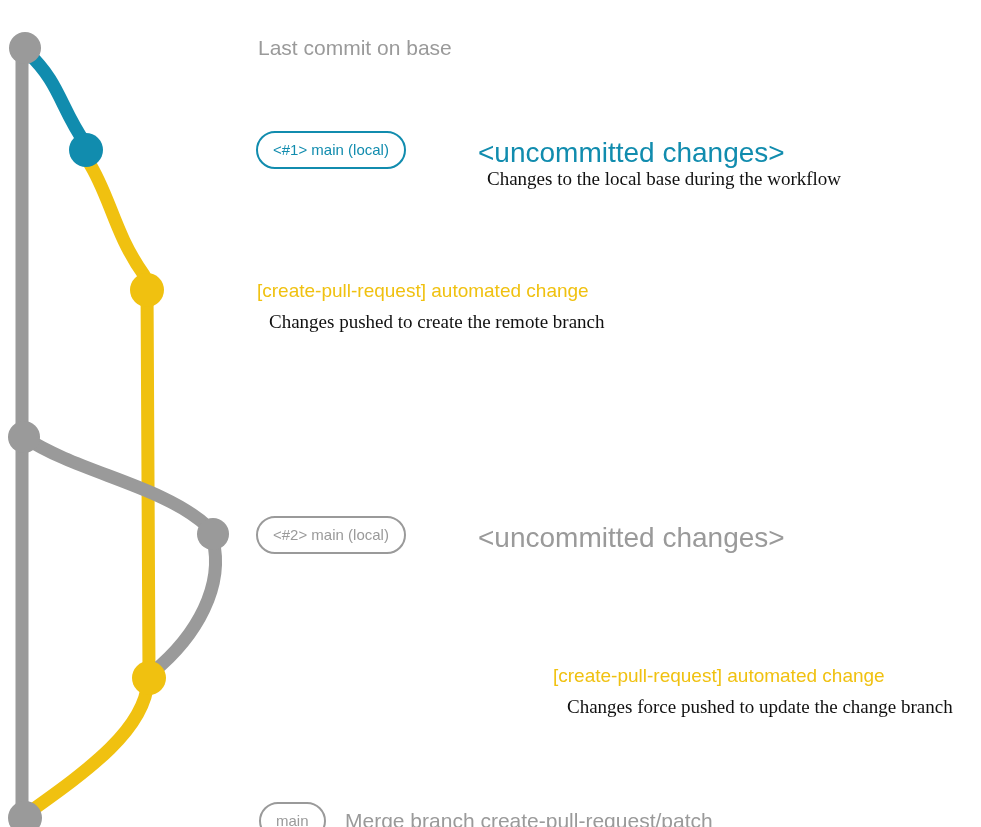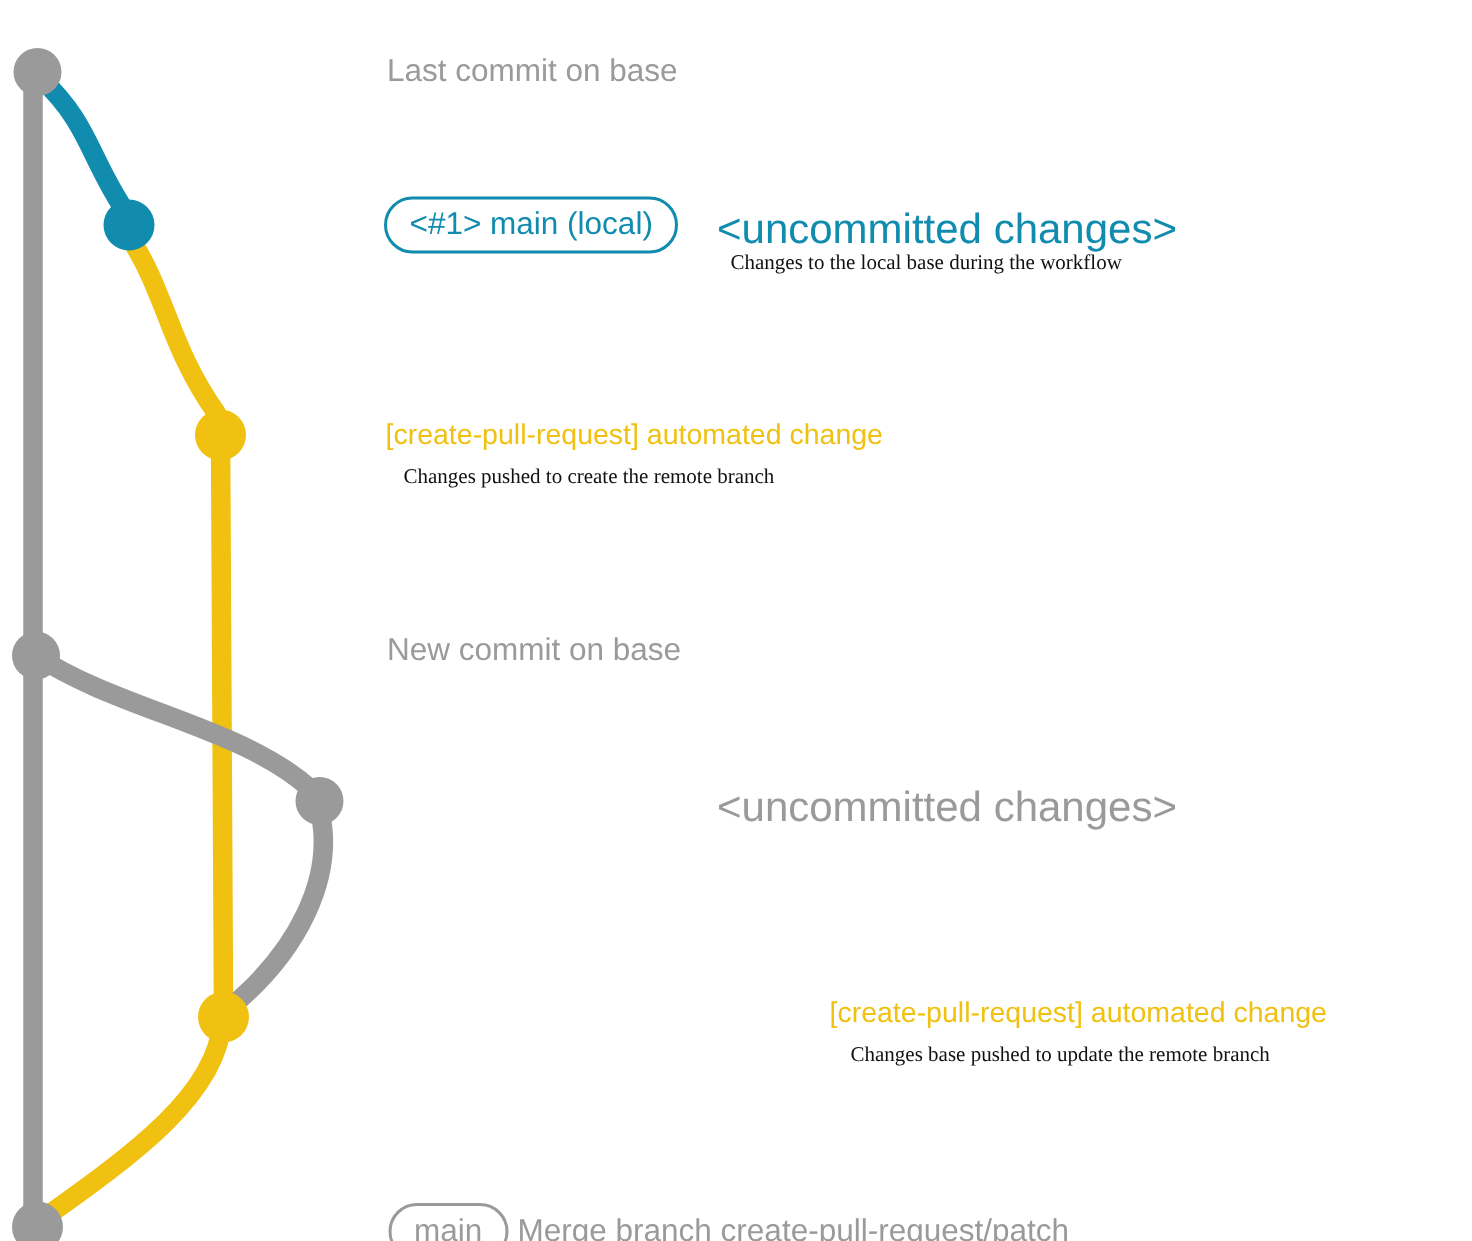--- a/index.html
+++ b/index.html
@@ -24,21 +24,21 @@
 
   .milestone {
     position: absolute;
     font-size: 21px;
     color: var(--gray);
     white-space: nowrap;
   }
   .badge {
     position: absolute;
     display: inline-block;
-    font-size: 21px;
+    font-size: 15px;
     line-height: 26px;
     padding: 4px 15px;
     border: 2px solid var(--gray);
     border-radius: 19px;
     color: var(--gray);
     background: var(--background);
     white-space: nowrap;
   }
   .badge.blue   { color: var(--blue);   border-color: var(--blue); }
   .badge.yellow { color: var(--yellow); border-color: var(--yellow); }
@@ -51,21 +51,21 @@
   .note.gray { color: var(--gray); }
   .heading {
     position: absolute;
     font-size: 19px;
     color: var(--yellow);
     white-space: nowrap;
   }
   .desc {
     position: absolute;
     font-family: "Liberation Serif", serif;
-    font-size: 14px;
+    font-size: 19px;
     color: var(--desc);
     white-space: nowrap;
   }
   .merge-msg {
     position: absolute;
     font-size: 21px;
     color: var(--gray);
     white-space: nowrap;
   }
 </style>
@@ -101,23 +101,23 @@
 
   <span class="milestone" style="left:258px; top:13px;">Last commit on base</span>
 
   <span class="badge blue" style="left:256px; top:108px;">&lt;#1&gt; main (local)</span>
   <span class="note blue" style="left:478px; top:114px;">&lt;uncommitted changes&gt;</span>
   <span class="desc" style="left:487px; top:145px;">Changes to the local base during the workflow</span>
 
   <span class="heading" style="left:257px; top:257px;">[create-pull-request] automated change</span>
   <span class="desc" style="left:269px; top:288px;">Changes pushed to create the remote branch</span>
 
-  <span class="milestone" style="left:258px; top:399px;">New commit on base</span>
 
+  <span class="badge" style="left:256px; top:493px;">&lt;#2&gt; main (local)</span>
   <span class="note gray" style="left:478px; top:499px;">&lt;uncommitted changes&gt;</span>
 
   <span class="heading" style="left:553px; top:642px;">[create-pull-request] automated change</span>
-  <span class="desc" style="left:567px; top:673px;">Changes base pushed to update the remote branch</span>
+  <span class="desc" style="left:567px; top:673px;">Changes force pushed to update the change branch</span>
 
   <span class="badge" style="left:259px; top:779px;">main</span>
   <span class="merge-msg" style="left:345px; top:786px;">Merge branch create-pull-request/patch</span>
 
 </div>
 
 </body></html>

